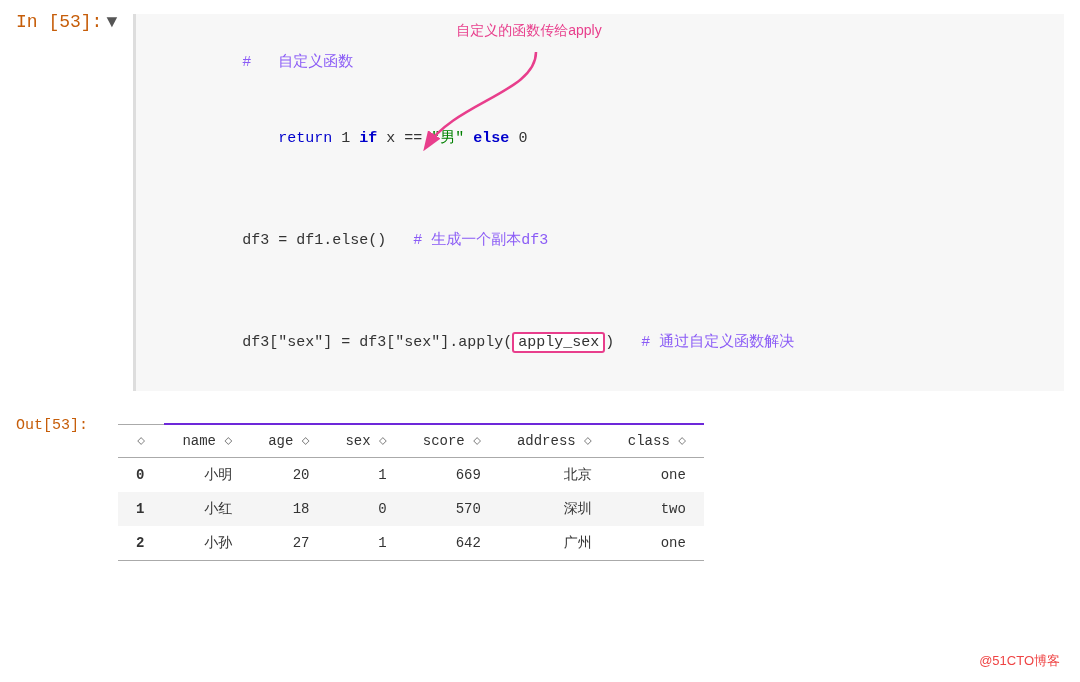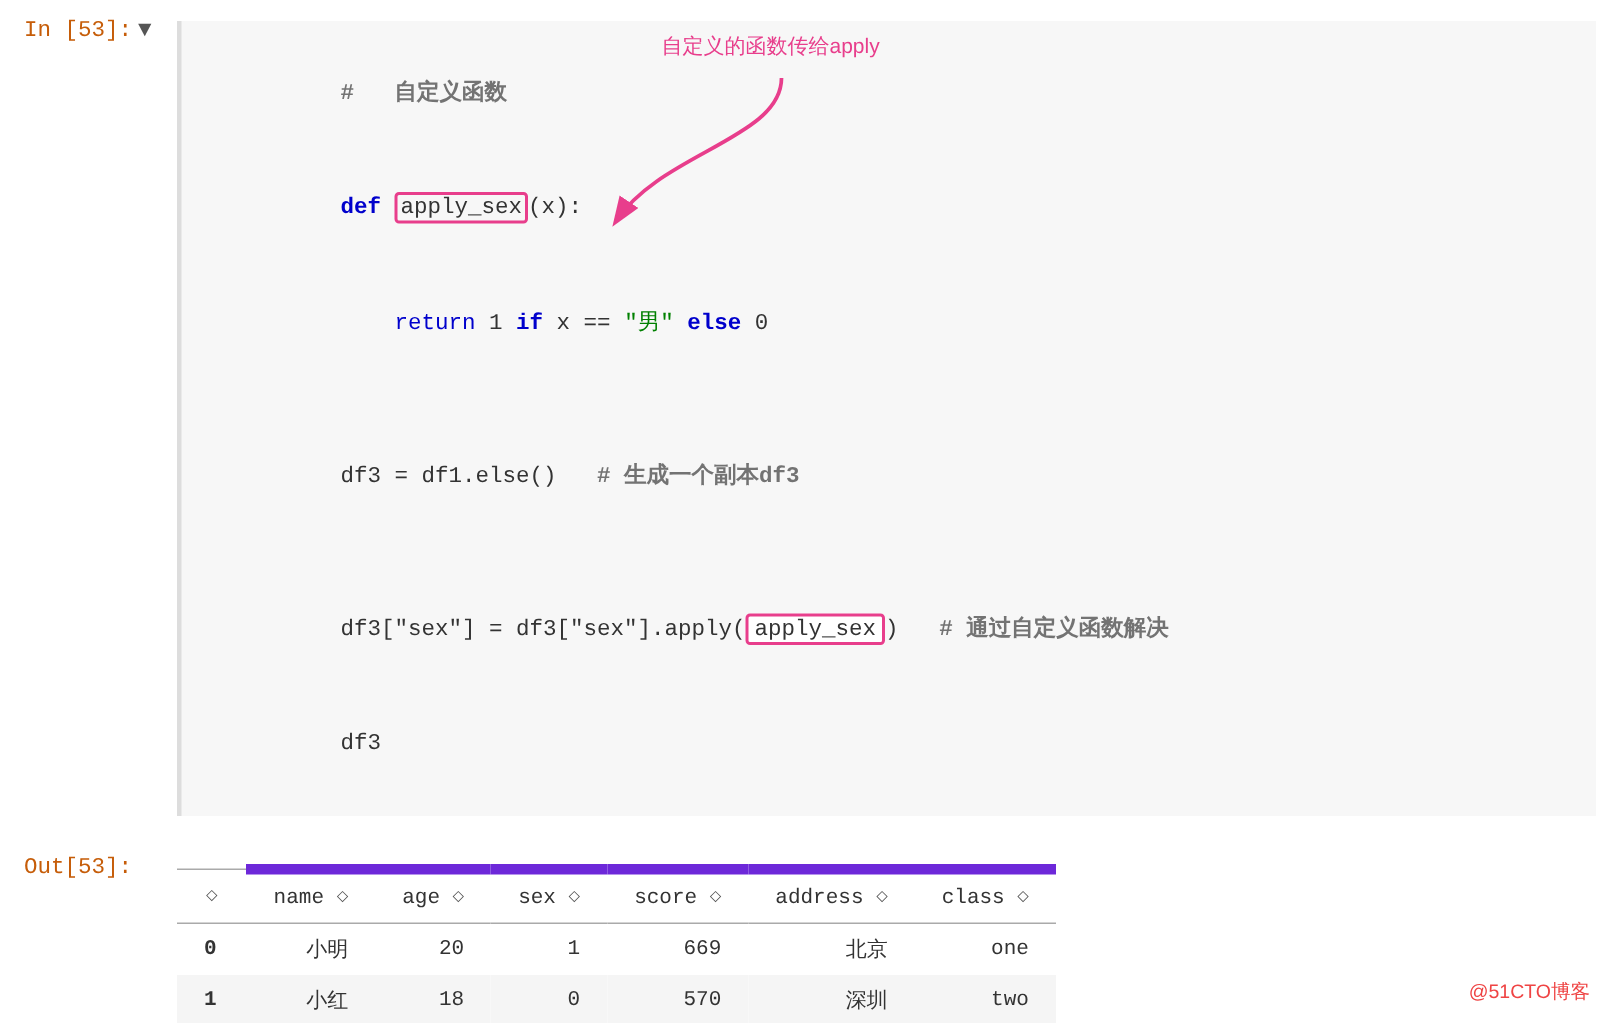--- a/index.html
+++ b/index.html
@@ -22,21 +22,21 @@
       display: flex;
       align-items: flex-start;
       background: #fff;
       padding: 10px 0 10px 0;
     }
 
     .cell-label {
       color: #c65d09;
       min-width: 110px;
       padding: 2px 8px 0 16px;
-      font-size: 15px;
+      font-size: 18px;
       white-space: nowrap;
       display: flex;
       align-items: flex-end;
     }
 
     .cell-label .arrow {
       color: #555;
       margin-left: 4px;
     }
 
@@ -55,21 +55,21 @@
 
     .code-line {
       line-height: 1.7;
       white-space: pre;
       font-size: 15px;
     }
 
     .kw-blue { color: #0000cc; font-weight: bold; }
     .kw-return { color: #0000cc; font-weight: normal; }
     .str-green { color: #008000; }
-    .comment-cjk { color: #737373; font-weight: bold; }
+    .comment-cjk { color: #8b5cf6; }
     .normal { color: #333; }
     .func-highlight {
       border: 2px solid #e83e8c;
       border-radius: 3px;
       padding: 0 2px;
       color: #333;
     }
     .func-highlight2 {
       border: 2px solid #e83e8c;
       border-radius: 3px;
@@ -116,21 +116,21 @@
 
     
     .df-table {
       border-collapse: collapse;
       font-family: 'Courier New', Courier, monospace;
       font-size: 14px;
       margin-top: 4px;
     }
 
     .df-table th {
-      border-top: 7px solid #6d28d9;
+      border-top: 2px solid #6d28d9;
       border-bottom: 1px solid #aaa;
       padding: 8px 18px;
       text-align: center;
       font-weight: normal;
       background: #fff;
       color: #333;
     }
 
     .df-table th .sort-arrows {
       color: #555;
@@ -187,43 +187,37 @@
       <span>In [53]:</span>
       <span class="arrow"> ▼</span>
     </div>
     <div class="cell-content">
       <div class="code-block">
 
         <div class="code-line">
           <span class="comment-cjk">#&nbsp;&nbsp; 自定义函数</span>
         </div>
 
-        <div class="code-line">
-          <span class="kw-blue">def </span><span class="func-highlight">apply_sex</span><span class="normal">(x):</span>
-        </div>
 
         <div class="code-line">
           <span class="normal">    </span><span class="kw-return">return </span><span class="normal">1 </span><span class="kw-blue">if </span><span class="normal">x == </span><span class="str-green">"男"</span><span class="normal"> </span><span class="kw-blue">else </span><span class="normal">0</span>
         </div>
 
         <div class="code-line">&nbsp;</div>
 
         <div class="code-line">
           <span class="normal">df3 = df1.else()   </span><span class="comment-cjk"># 生成一个副本df3</span>
         </div>
 
         <div class="code-line">&nbsp;</div>
 
         <div class="code-line">
           <span class="normal">df3["sex"] = df3["sex"].apply(</span><span class="func-highlight2">apply_sex</span><span class="normal">)   </span><span class="comment-cjk"># 通过自定义函数解决</span>
         </div>
 
-        <div class="code-line">
-          <span class="normal">df3</span>
-        </div>
 
         <div class="annotation-box">
           自定义的函数传给apply
         </div>
 
         <svg class="arrow-svg" width="180" height="120" xmlns="http://www.w3.org/2000/svg">
           <defs>
             <marker id="arrowhead" markerWidth="8" markerHeight="8" refX="6" refY="3" orient="auto">
               <path d="M0,0 L0,6 L8,3 z" fill="#e83e8c"></path>
             </marker>

